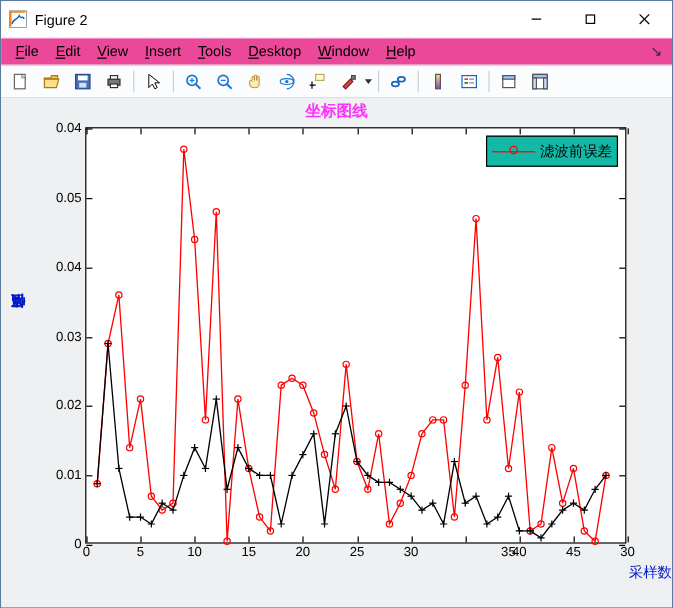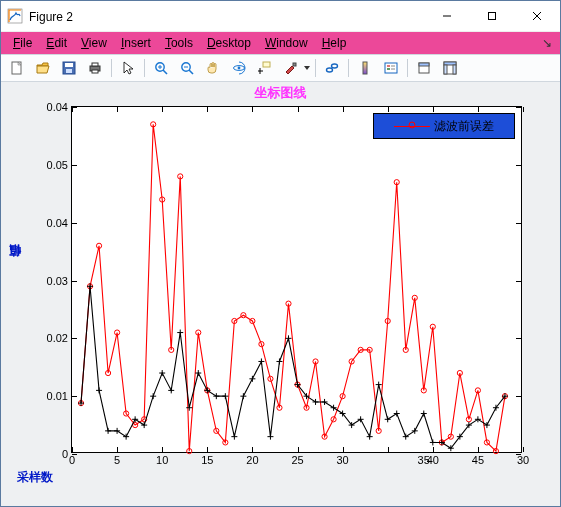--- a/index.html
+++ b/index.html
@@ -19,25 +19,25 @@
   .toolbar{height:26px;display:flex;align-items:center;background:#fbfcfd;border-top:1px solid #d0d7de;border-bottom:1px solid #d0d7de;padding:0 4px;gap:2px}
   .tb{width:22px;height:22px;display:flex;align-items:center;justify-content:center;border:1px solid transparent;border-radius:2px}
   .tb svg{width:16px;height:16px}
   .tsep{width:1px;height:18px;background:#c7ced6;margin:0 2px}
   .dd-caret{width:8px;height:22px;display:flex;align-items:center;justify-content:center;margin-left:-2px}
   .dd-caret svg{width:6px;height:6px}
   .figarea{flex:1;background:#eef0f2;position:relative;padding:8px 10px 10px 10px;box-sizing:border-box}
   .axes{position:absolute;background:#fff;border:1px solid #000;box-sizing:border-box}
   .title{position:absolute;left:0;right:0;text-align:center;top:0;color:#ff33ff;font-size:13px;font-weight:bold}
   .ylabel{position:absolute;left:0;color:#0018c7;font-size:12px;font-weight:bold;writing-mode:vertical-rl;transform:rotate(180deg)}
-  .xlabel{position:absolute;left:16px;right:0;text-align:left;color:#0018c7;font-size:12px;font-weight:bold}
+  .xlabel{position:absolute;left:1px;right:0;text-align:right;color:#0018c7;font-size:12px;font-weight:normal}
   .ytick,.xtick{position:absolute;font-size:11px;color:#000}
   .ytick{right:100%;margin-right:4px;transform:translateY(-50%);white-space:nowrap}
   .xtick{top:100%;margin-top:2px;transform:translateX(-50%)}
-  .legend{position:absolute;background:#1d4ed8;border:1px solid #000;padding:4px 20px;font-size:12px}
+  .legend{position:absolute;background:#14b8a6;border:1px solid #000;padding:4px 4px;font-size:12px}
   .legrow{display:flex;align-items:center;height:16px}
   .legsamp{width:36px;height:14px;position:relative;margin-right:4px}
   .legline{position:absolute;top:50%;left:0;right:0;height:0;border-top:1.2px solid}
   .legmark{position:absolute;top:50%;left:50%;transform:translate(-50%,-50%)}
   .tickmark{position:absolute;background:#000}
 </style>
 </head>
 <body>
 
 <div class="window">

